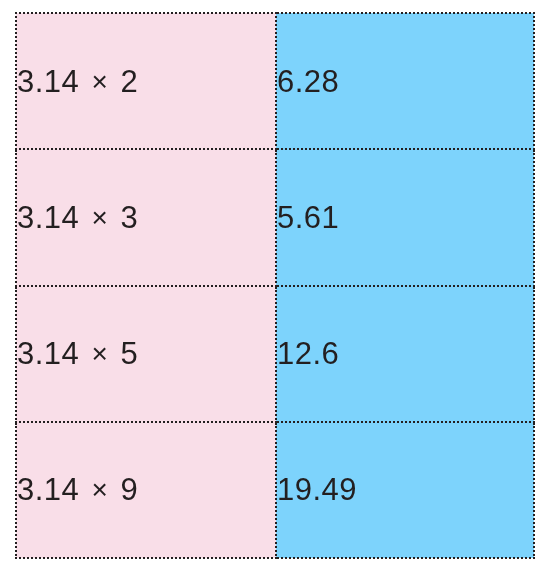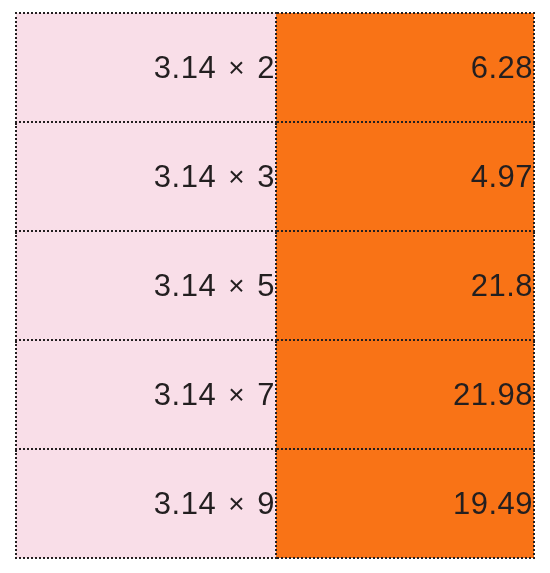--- a/index.html
+++ b/index.html
@@ -33,36 +33,36 @@
 
   table.calc-table col.col-expr { width: 260px; }
   table.calc-table col.col-result { width: 258px; }
 
   table.calc-table tr {
     height: 68.375px;
   }
 
   table.calc-table td {
     border: 2px dotted #231f20;
-    text-align: right;
+    text-align: left;
     vertical-align: middle;
     padding: 0;
     font-size: 31px;
     font-weight: 400;
     color: #231f20;
     letter-spacing: 0.5px;
     line-height: 1;
   }
 
   td.cell-expression {
     background: #f9dee8;
   }
 
   td.cell-result {
-    background: #f97316;
+    background: #7dd3fc;
   }
 
   .expr-text,
   .result-text {
     display: inline-block;
     white-space: nowrap;
   }
 
   .times-symbol {
     font-size: 28px;
@@ -79,29 +79,25 @@
       <col class="col-expr">
       <col class="col-result">
     </colgroup>
     <tbody id="table-body">
         <tr>
           <td class="cell-expression"><span class="expr-text"><span>3.14</span> <span class="times-symbol">×</span> <span>2</span></span></td>
           <td class="cell-result"><span class="result-text">6.28</span></td>
         </tr>
         <tr>
           <td class="cell-expression"><span class="expr-text"><span>3.14</span> <span class="times-symbol">×</span> <span>3</span></span></td>
-          <td class="cell-result"><span class="result-text">4.97</span></td>
+          <td class="cell-result"><span class="result-text">5.61</span></td>
         </tr>
         <tr>
           <td class="cell-expression"><span class="expr-text"><span>3.14</span> <span class="times-symbol">×</span> <span>5</span></span></td>
-          <td class="cell-result"><span class="result-text">21.8</span></td>
-        </tr>
-        <tr>
-          <td class="cell-expression"><span class="expr-text"><span>3.14</span> <span class="times-symbol">×</span> <span>7</span></span></td>
-          <td class="cell-result"><span class="result-text">21.98</span></td>
+          <td class="cell-result"><span class="result-text">12.6</span></td>
         </tr>
         <tr>
           <td class="cell-expression"><span class="expr-text"><span>3.14</span> <span class="times-symbol">×</span> <span>9</span></span></td>
           <td class="cell-result"><span class="result-text">19.49</span></td>
         </tr>
       </tbody>
   </table>
 </div>
 
 </body></html>

